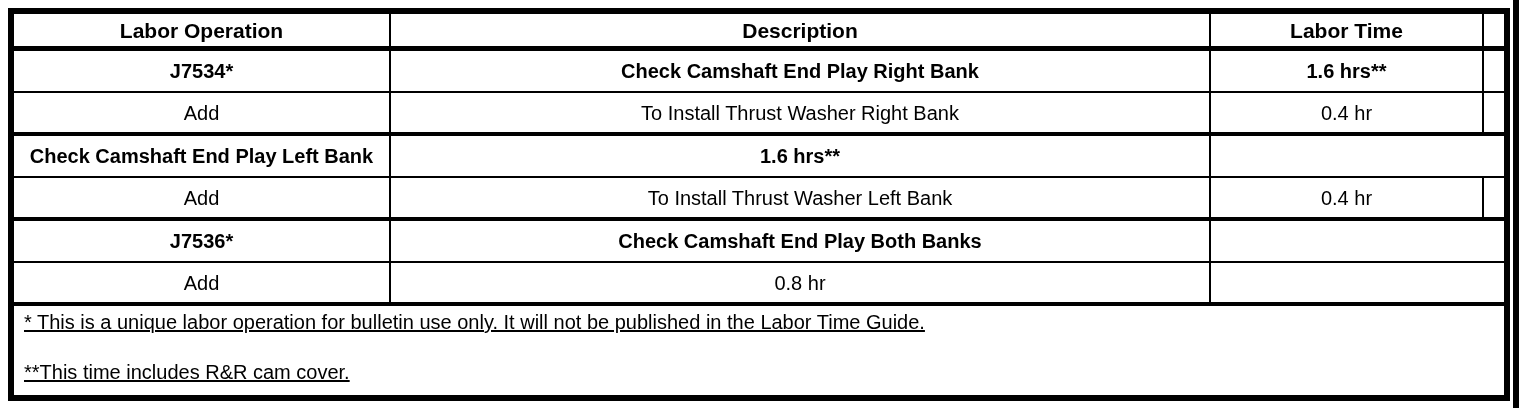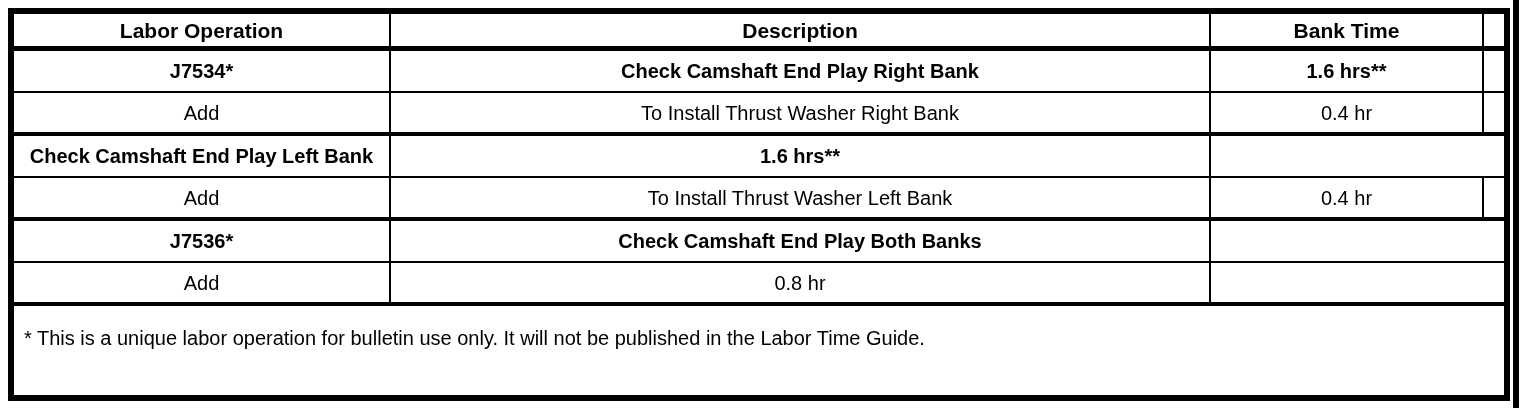--- a/index.html
+++ b/index.html
@@ -57,23 +57,24 @@
     border-bottom: 2px solid #000;
     font-weight: bold;
   }
   .data-row.pair-bottom {
     height: 43px;
     border-bottom: 4px solid #000;
   }
   .footnote-area {
     flex: 1 1 auto;
     box-sizing: border-box;
-    padding: 20px 12px 0 10px;
+    padding: 4px 12px 0 10px;
     font-size: 20px;
     line-height: 24px;
+    text-decoration: underline;
   }
   .footnote-area .note { margin: 0; }
   .footnote-area .note + .note { margin-top: 26px; }
   .edge-stripe {
     position: absolute;
     top: 0;
     right: 1px;
     width: 6px;
     height: 408px;
     background: #000;
@@ -82,21 +83,21 @@
 </head>
 <body>
 
 <div class="page">
 
   <div class="labor-table">
 
     <div class="trow header-row">
       <div class="cell sep">Labor Operation</div>
       <div class="cell sep">Description</div>
-      <div class="cell sep">Bank Time</div>
+      <div class="cell sep">Labor Time</div>
       <div class="cell"></div>
     </div>
 
     <div class="trow data-row pair-top">
       <div class="cell sep">J7534*</div>
       <div class="cell sep">Check Camshaft End Play Right Bank</div>
       <div class="cell sep">1.6 hrs**</div>
       <div class="cell"></div>
     </div>
 
@@ -127,19 +128,20 @@
     </div>
 
     <div class="trow data-row pair-bottom">
       <div class="cell sep">Add</div>
       <div class="cell sep">0.8 hr</div>
       <div class="cell"></div>
     </div>
 
     <div class="footnote-area">
       <p class="note">* This is a unique labor operation for bulletin use only. It will not be published in the Labor Time Guide.</p>
+      <p class="note">**This time includes R&amp;R cam cover.</p>
     </div>
 
   </div>
 
   <div class="edge-stripe"></div>
 
 </div>
 
 </body></html>

